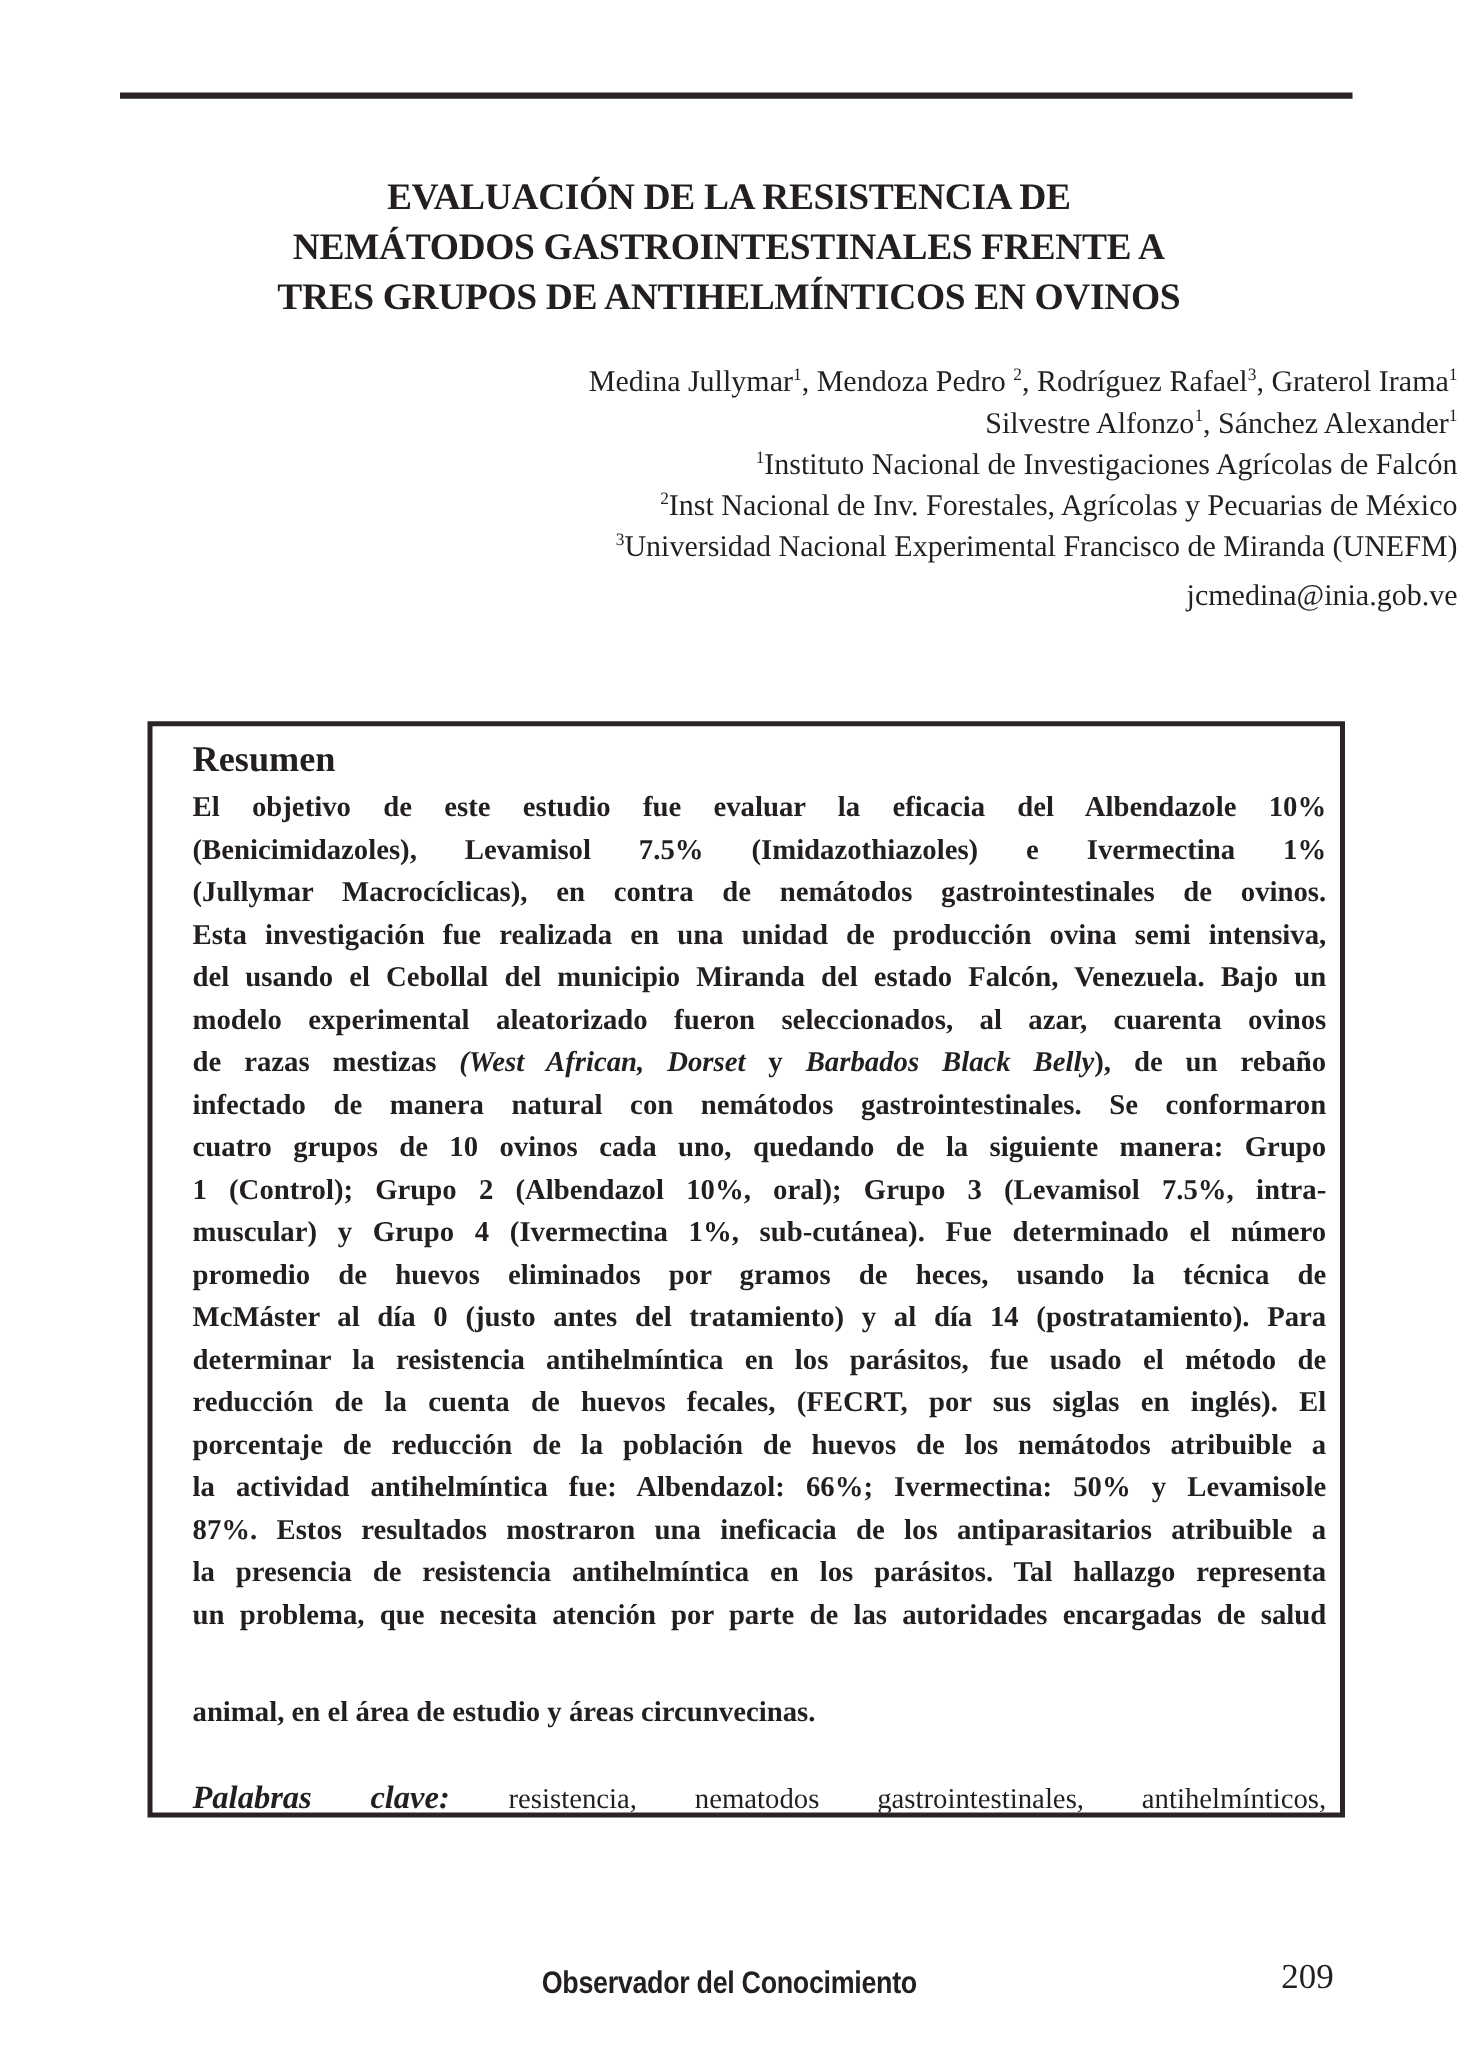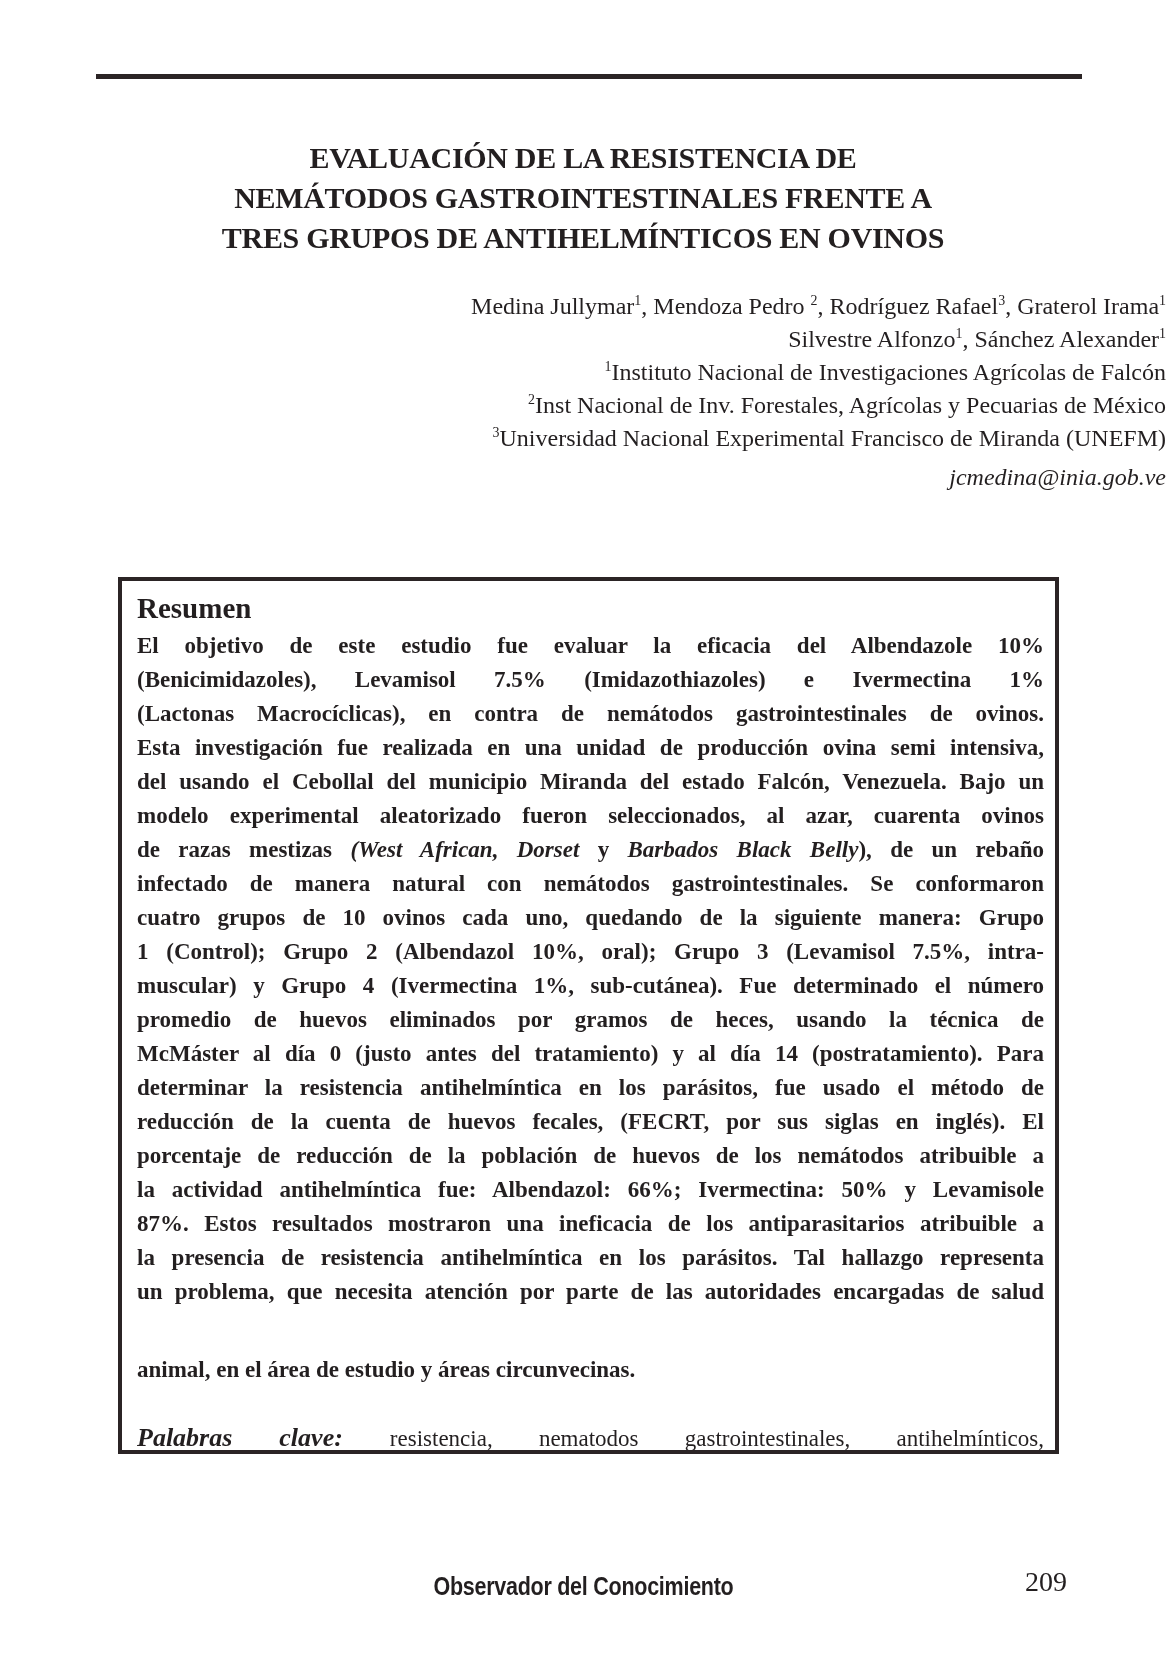--- a/index.html
+++ b/index.html
@@ -17,27 +17,27 @@
   }
   .title-block{
     position:absolute;left:0;top:138px;width:100%;
     text-align:center;font-weight:bold;
     font-size:30px;line-height:40px;letter-spacing:-0.3px;
   }
   .byline-block{
     position:absolute;left:0;top:290px;width:100%;
     text-align:right;font-size:24px;line-height:33px;
   }
-  .email-line{margin-top:6px;font-style:italic;}
+  .email-line{margin-top:6px;}
   sup{font-size:0.58em;line-height:0;vertical-align:super;}
   .abstract-box{
     position:absolute;left:118px;top:577px;
     width:907px;height:851px;
     border:4px solid #2b2425;
-    padding:8px 11px 10px 15px;
+    padding:8px 11px 10px 32px;
     overflow:hidden;
   }
   .abstract-heading{
     font-size:29px;font-weight:bold;line-height:38px;margin:0 0 2px 0;
   }
   .abs-lines > div{
     font-size:23px;line-height:34px;
     text-align:justify;text-align-last:justify;font-weight:bold;
   }
   .abs-lines > div:last-child{text-align-last:left;margin-top:44px;}
@@ -92,21 +92,21 @@
       </div>
     <div class="email-line">jcmedina@inia.gob.ve</div>
   </div>
 
   <div class="abstract-box">
     <h2 class="abstract-heading">Resumen</h2>
     <div class="abs-lines">
 
     <div><span>El objetivo de este estudio fue evaluar la eficacia del Albendazole 10%</span></div>
         <div><span>(Benicimidazoles), Levamisol 7.5% (Imidazothiazoles) e Ivermectina 1%</span></div>
-        <div><span>(Lactonas Macrocíclicas), en contra de nemátodos gastrointestinales de ovinos.</span></div>
+        <div><span>(Jullymar Macrocíclicas), en contra de nemátodos gastrointestinales de ovinos.</span></div>
         <div><span>Esta investigación fue realizada en una unidad de producción ovina semi intensiva,</span></div>
         <div><span>del usando el Cebollal del municipio Miranda del estado Falcón, Venezuela. Bajo un</span></div>
         <div><span>modelo experimental aleatorizado fueron seleccionados, al azar, cuarenta ovinos</span></div>
         <div><span>de razas mestizas </span><span class="it">(West African, Dorset</span><span> y </span><span class="it">Barbados Black Belly</span><span>), de un rebaño</span></div>
         <div><span>infectado de manera natural con nemátodos gastrointestinales. Se conformaron</span></div>
         <div><span>cuatro grupos de 10 ovinos cada uno, quedando de la siguiente manera: Grupo</span></div>
         <div><span>1 (Control); Grupo 2 (Albendazol 10%, oral); Grupo 3 (Levamisol 7.5%, intra-</span></div>
         <div><span>muscular) y Grupo 4 (Ivermectina 1%, sub-cutánea). Fue determinado el número</span></div>
         <div><span>promedio de huevos eliminados por gramos de heces, usando la técnica de</span></div>
         <div><span>McMáster al día 0 (justo antes del tratamiento) y al día 14 (postratamiento). Para</span></div>

